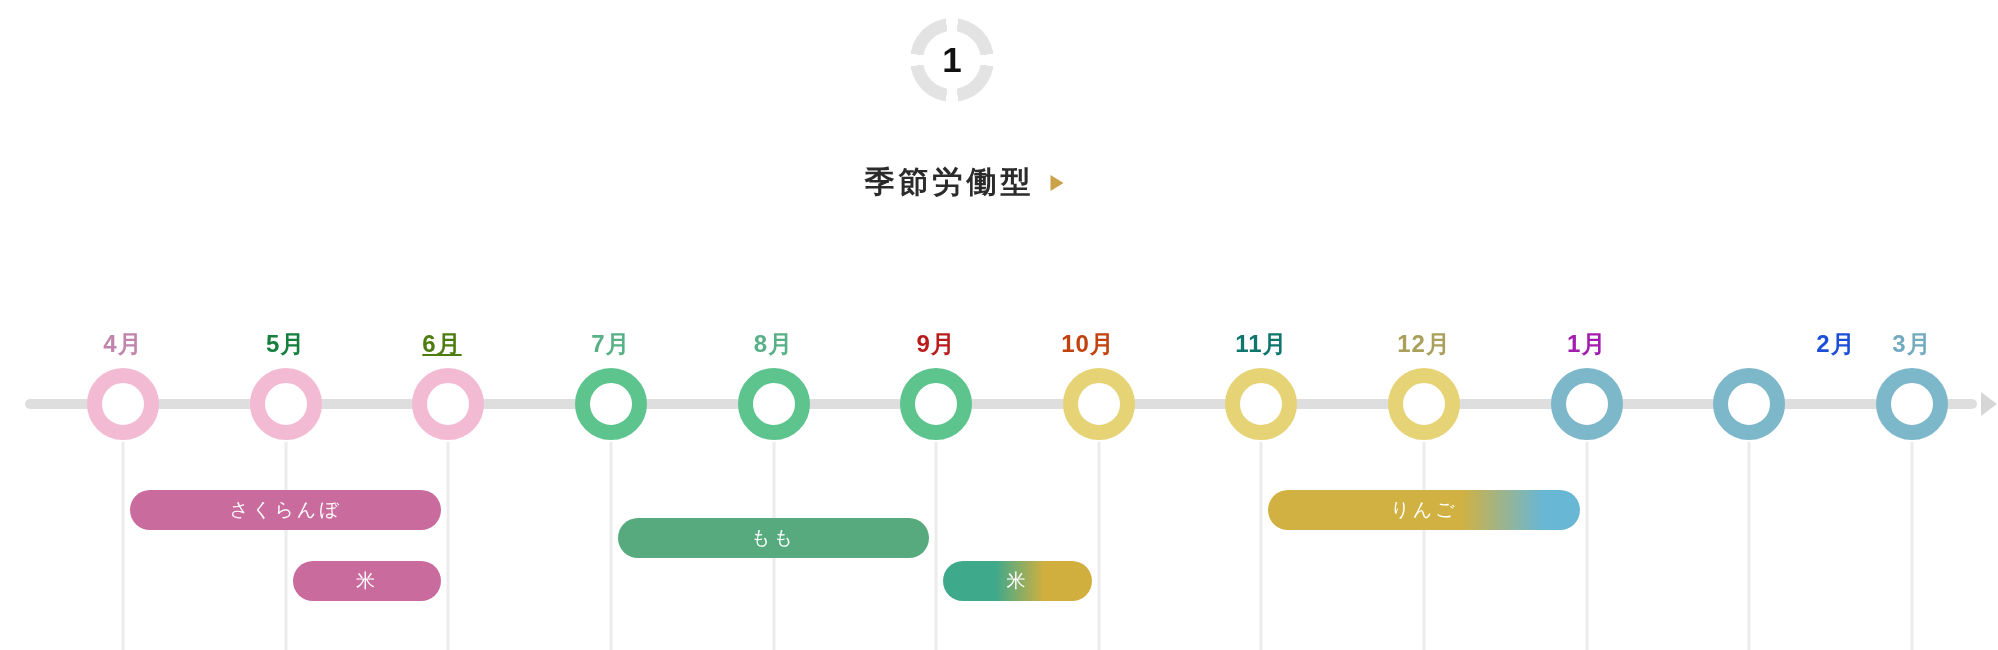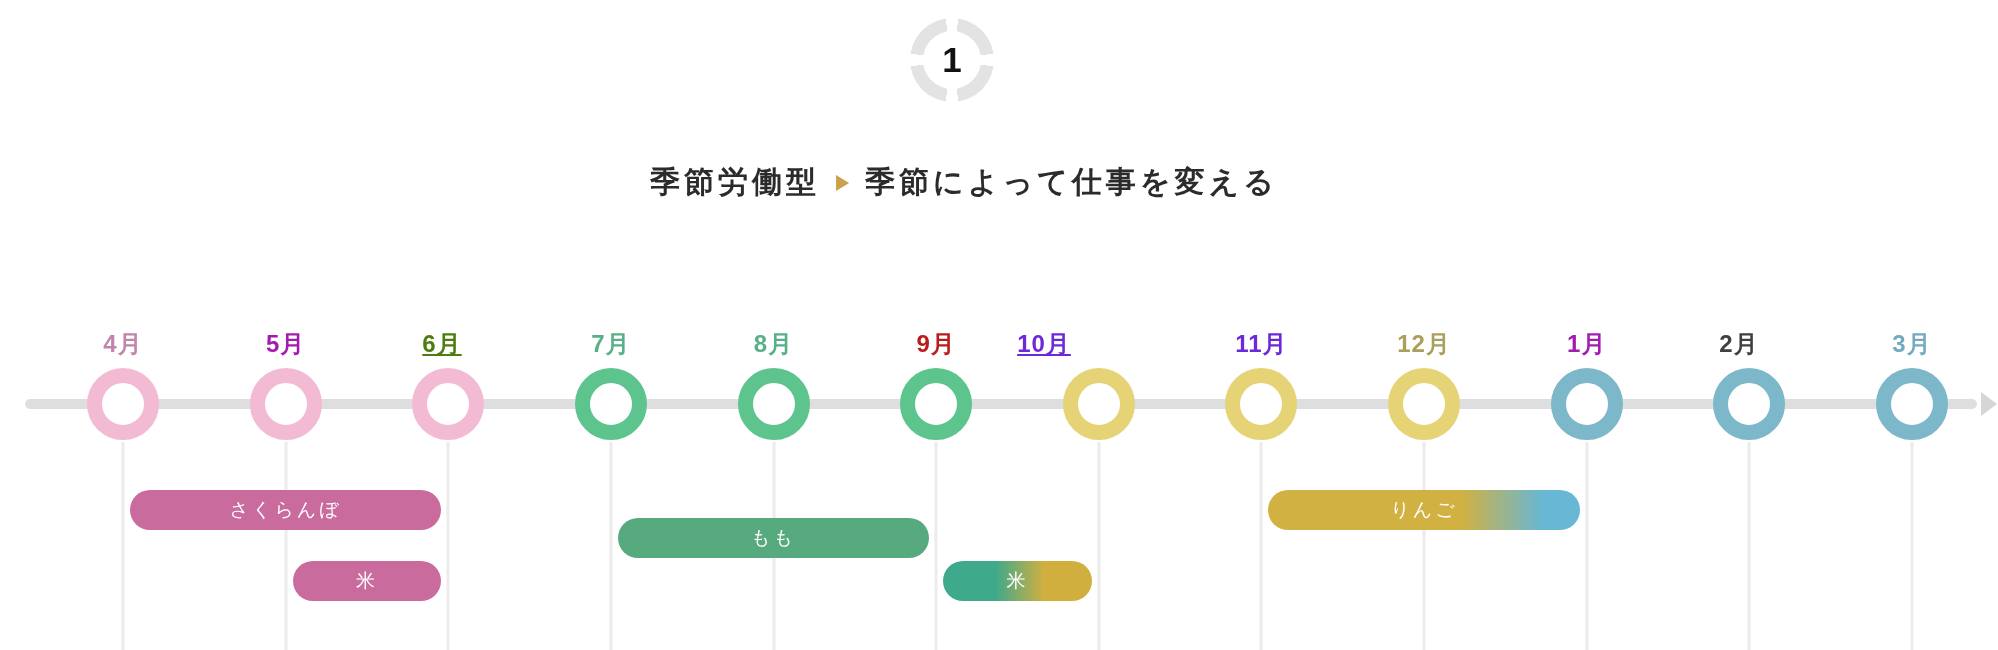--- a/index.html
+++ b/index.html
@@ -65,58 +65,57 @@
 
 <div class="page">
 
   <div class="step-badge">
     <span class="step-num">1</span>
   </div>
 
   <h1 class="title">
     <span>季節労働型</span>
     <span class="title-arrow"></span>
-    <span>季節によって仕事を変える</span>
   </h1>
 
   <div class="timeline">
     <div class="tl-line"></div>
     <div class="tl-arrow"></div>
     <div id="months">
         <div class="month-label" style="left: 123px; color: rgb(193, 133, 171);">4月</div>
         <div class="month-vline" style="left: 123px; background: rgb(236, 236, 236);"></div>
         <div class="month-ring" style="left: 123px; border-color: rgb(243, 186, 211);"></div>
-        <div class="month-label" style="left: 285.636px; color: #a21caf;">5月</div>
+        <div class="month-label" style="left: 285.636px; color: #15803d;">5月</div>
         <div class="month-vline" style="left: 285.636px; background: rgb(236, 236, 236);"></div>
         <div class="month-ring" style="left: 285.636px; border-color: rgb(243, 186, 211);"></div>
         <div class="month-label" style="left: 442px; color: #4d7c0f; text-decoration: underline;">6月</div>
         <div class="month-vline" style="left: 448.272px; background: rgb(236, 236, 236);"></div>
         <div class="month-ring" style="left: 448.272px; border-color: rgb(243, 186, 211);"></div>
         <div class="month-label" style="left: 610.908px; color: rgb(88, 176, 134);">7月</div>
         <div class="month-vline" style="left: 610.908px; background: rgb(236, 236, 236);"></div>
         <div class="month-ring" style="left: 610.908px; border-color: rgb(93, 196, 142);"></div>
         <div class="month-label" style="left: 773.544px; color: rgb(88, 176, 134);">8月</div>
         <div class="month-vline" style="left: 773.544px; background: rgb(236, 236, 236);"></div>
         <div class="month-ring" style="left: 773.544px; border-color: rgb(93, 196, 142);"></div>
         <div class="month-label" style="left: 936.18px; color: #b91c1c;">9月</div>
         <div class="month-vline" style="left: 936.18px; background: rgb(236, 236, 236);"></div>
         <div class="month-ring" style="left: 936.18px; border-color: rgb(93, 196, 142);"></div>
-        <div class="month-label" style="left: 1044px; color: #6d28d9; text-decoration: underline;">10月</div>
+        <div class="month-label" style="left: 1088px; color: #c2410c;">10月</div>
         <div class="month-vline" style="left: 1098.82px; background: rgb(236, 236, 236);"></div>
         <div class="month-ring" style="left: 1098.82px; border-color: rgb(229, 211, 118);"></div>
-        <div class="month-label" style="left: 1261.45px; color: #6d28d9;">11月</div>
+        <div class="month-label" style="left: 1261.45px; color: #0f766e;">11月</div>
         <div class="month-vline" style="left: 1261.45px; background: rgb(236, 236, 236);"></div>
         <div class="month-ring" style="left: 1261.45px; border-color: rgb(229, 211, 118);"></div>
         <div class="month-label" style="left: 1424.09px; color: rgb(170, 160, 92);">12月</div>
         <div class="month-vline" style="left: 1424.09px; background: rgb(236, 236, 236);"></div>
         <div class="month-ring" style="left: 1424.09px; border-color: rgb(229, 211, 118);"></div>
         <div class="month-label" style="left: 1586.72px; color: #a21caf;">1月</div>
         <div class="month-vline" style="left: 1586.72px; background: rgb(236, 236, 236);"></div>
         <div class="month-ring" style="left: 1586.72px; border-color: rgb(125, 183, 202);"></div>
-        <div class="month-label" style="left: 1739px; color: #404040;">2月</div>
+        <div class="month-label" style="left: 1836px; color: #1d4ed8;">2月</div>
         <div class="month-vline" style="left: 1749.36px; background: rgb(236, 236, 236);"></div>
         <div class="month-ring" style="left: 1749.36px; border-color: rgb(125, 183, 202);"></div>
         <div class="month-label" style="left: 1912px; color: rgb(116, 170, 191);">3月</div>
         <div class="month-vline" style="left: 1912px; background: rgb(236, 236, 236);"></div>
         <div class="month-ring" style="left: 1912px; border-color: rgb(125, 183, 202);"></div>
       </div>
     <div id="bars">
         <div class="bar" style="left: 130px; width: 311.272px; top: 490px; background: linear-gradient(90deg, rgb(201, 107, 157) 0%, rgb(201, 107, 157) 100%);">
           <span>さくらんぼ</span>
         </div>

